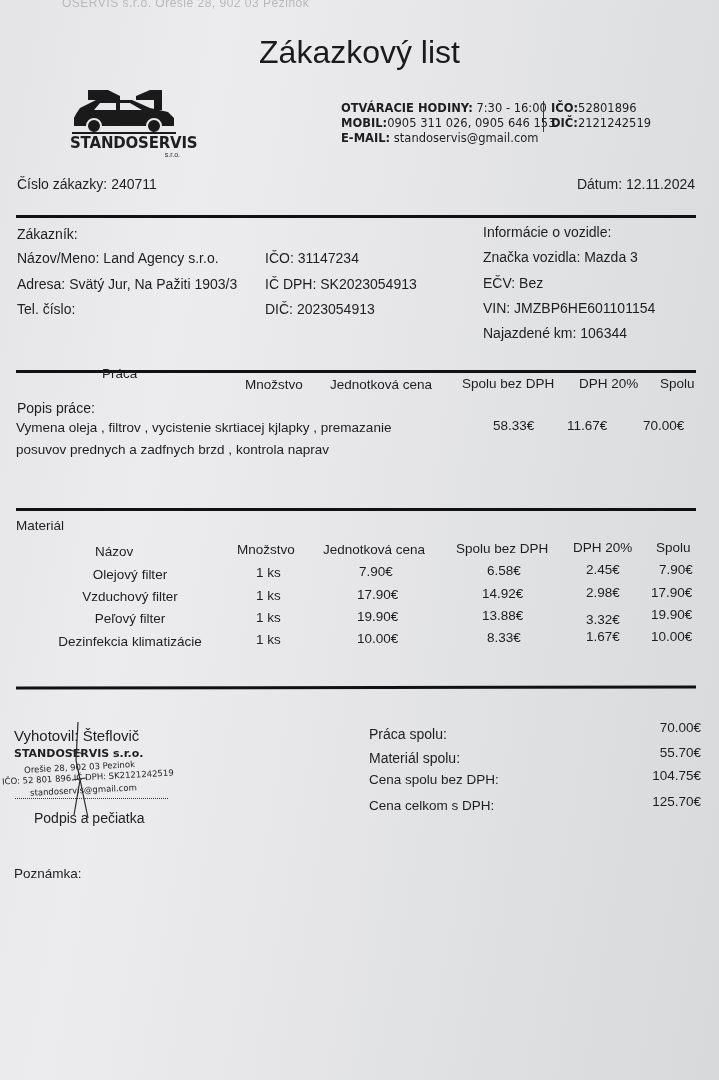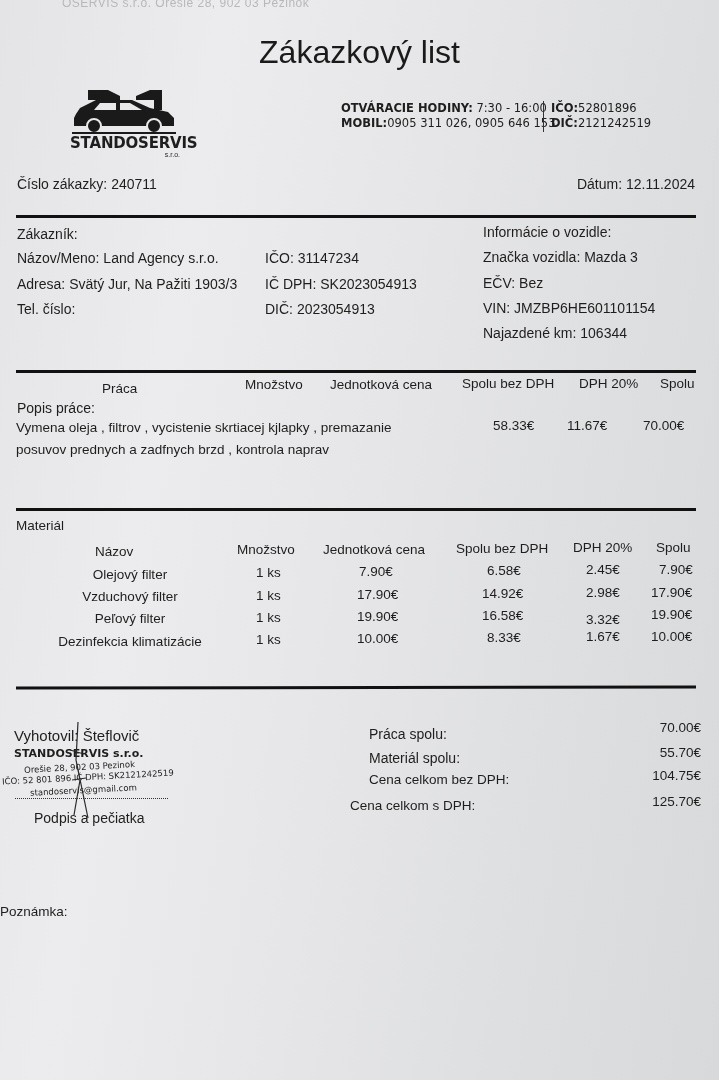--- a/index.html
+++ b/index.html
@@ -45,20 +45,21 @@
     <circle cx="84" cy="42" r="7" fill="#1a1a1a" stroke="#e8e8ea" stroke-width="2"></circle>
     <rect x="2" y="48" width="104" height="2" fill="#1a1a1a"></rect>
   </svg>
   <div class="logo-name">STANDOSERVIS</div>
   <div class="logo-sro">s.r.o.</div>
 </div>
 
 <div class="abs contact">
   <div><b>OTVÁRACIE HODINY:</b> <span>7:30 - 16:00</span></div>
   <div><b>MOBIL:</b><span>0905 311 026, 0905 646 153</span></div>
+  <div><b>E-MAIL:</b> <span>standoservis@gmail.com</span></div>
 </div>
 <div class="abs vsep"></div>
 <div class="abs contact-right">
   <div><b>IČO:</b><span>52801896</span></div>
   <div><b>DIČ:</b><span>2121242519</span></div>
 </div>
 
 <div class="abs t14" style="left:17px; top:176px;">Číslo zákazky: 240711</div>
 <div class="abs t14" style="right:24px; top:176px;">Dátum: 12.11.2024</div>
 
@@ -73,21 +74,21 @@
 <div class="abs t14" style="left:265px; top:301px;">DIČ: 2023054913</div>
 
 <div class="abs t14" style="left:483px; top:224px;">Informácie o vozidle:</div>
 <div class="abs t14" style="left:483px; top:249px;">Značka vozidla: Mazda 3</div>
 <div class="abs t14" style="left:483px; top:275px;">EČV: Bez</div>
 <div class="abs t14" style="left:483px; top:300px;">VIN: JMZBP6HE601101154</div>
 <div class="abs t14" style="left:483px; top:325px;">Najazdené km: 106344</div>
 
 <div class="abs rule" style="top:370px;"></div>
 
-<div class="abs t13" style="left:102px; top:381px;text-align:right;">Práca</div>
+<div class="abs t13" style="left:102px; top:366px;text-align:right;">Práca</div>
 <div class="abs t13" style="left:245px; top:377px;">Množstvo</div>
 <div class="abs t13" style="left:330px; top:377px;">Jednotková cena</div>
 <div class="abs t13" style="left:462px; top:376px;">Spolu bez DPH</div>
 <div class="abs t13" style="left:579px; top:376px;">DPH 20%</div>
 <div class="abs t13" style="left:660px; top:376px;">Spolu</div>
 
 <div class="abs t14" style="left:17px; top:400px;">Popis práce:</div>
 <div class="abs t13" style="left:16px; top:420px;">Vymena oleja , filtrov , vycistenie skrtiacej kjlapky , premazanie</div>
 <div class="abs t13" style="left:16px; top:442px;">posuvov prednych a zadfnych brzd , kontrola naprav</div>
 <div class="abs t13" style="left:493px; top:418px;">58.33€</div>
@@ -118,21 +119,21 @@
   <div class="abs t13" style="left:256px; top:588px;">1 ks</div>
   <div class="abs t13" style="left:357px; top:587px;">17.90€</div>
   <div class="abs t13" style="left:482px; top:586px;">14.92€</div>
   <div class="abs t13" style="left:586px; top:585px;">2.98€</div>
   <div class="abs t13" style="left:651px; top:585px;">17.90€</div>
 </div>
 <div>
   <div class="abs t13 center" style="left:30px; width:200px; top:611px;">Peľový filter</div>
   <div class="abs t13" style="left:256px; top:610px;">1 ks</div>
   <div class="abs t13" style="left:357px; top:609px;">19.90€</div>
-  <div class="abs t13" style="left:482px; top:608px;">16.58€</div>
+  <div class="abs t13" style="left:482px; top:608px;">13.88€</div>
   <div class="abs t13" style="left:586px; top:612px;">3.32€</div>
   <div class="abs t13" style="left:651px; top:607px;">19.90€</div>
 </div>
 <div>
   <div class="abs t13 center" style="left:20px; width:220px; top:634px;">Dezinfekcia klimatizácie</div>
   <div class="abs t13" style="left:256px; top:632px;">1 ks</div>
   <div class="abs t13" style="left:357px; top:631px;">10.00€</div>
   <div class="abs t13" style="left:487px; top:630px;">8.33€</div>
   <div class="abs t13" style="left:586px; top:629px;">1.67€</div>
   <div class="abs t13" style="left:651px; top:629px;">10.00€</div>
@@ -148,18 +149,18 @@
 <div class="abs" style="left:15px; top:798px; width:153px; border-top:1px dotted #333;"></div>
 <svg class="abs" style="left:60px; top:720px;" width="40" height="100" viewBox="0 0 40 100">
   <path d="M18,2 L16,40 L20,60 L14,95 M16,40 L28,98 M12,60 L26,58 M10,30 L24,34" stroke="#2a2a2a" stroke-width="1.2" fill="none"></path>
 </svg>
 <div class="abs" style="left:34px; top:810px; font-size:14px;">Podpis a pečiatka</div>
 
 <div class="abs t14" style="left:369px; top:726px;">Práca spolu:</div>
 <div class="abs t13 right" style="right:18px; top:720px;">70.00€</div>
 <div class="abs t14" style="left:369px; top:750px;">Materiál spolu:</div>
 <div class="abs t13 right" style="right:18px; top:745px;">55.70€</div>
-<div class="abs t13" style="left:369px; top:772px;">Cena celkom bez DPH:</div>
+<div class="abs t13" style="left:369px; top:772px;">Cena spolu bez DPH:</div>
 <div class="abs t13 right" style="right:18px; top:768px;">104.75€</div>
-<div class="abs t13" style="left:350px; top:798px;">Cena celkom s DPH:</div>
+<div class="abs t13" style="left:369px; top:798px;">Cena celkom s DPH:</div>
 <div class="abs t13 right" style="right:18px; top:794px;">125.70€</div>
 
-<div class="abs t13" style="left:0; top:866px;margin-top:38px;">Poznámka:</div>
+<div class="abs t13" style="left:14px; top:866px;">Poznámka:</div>
 
 </body></html>

